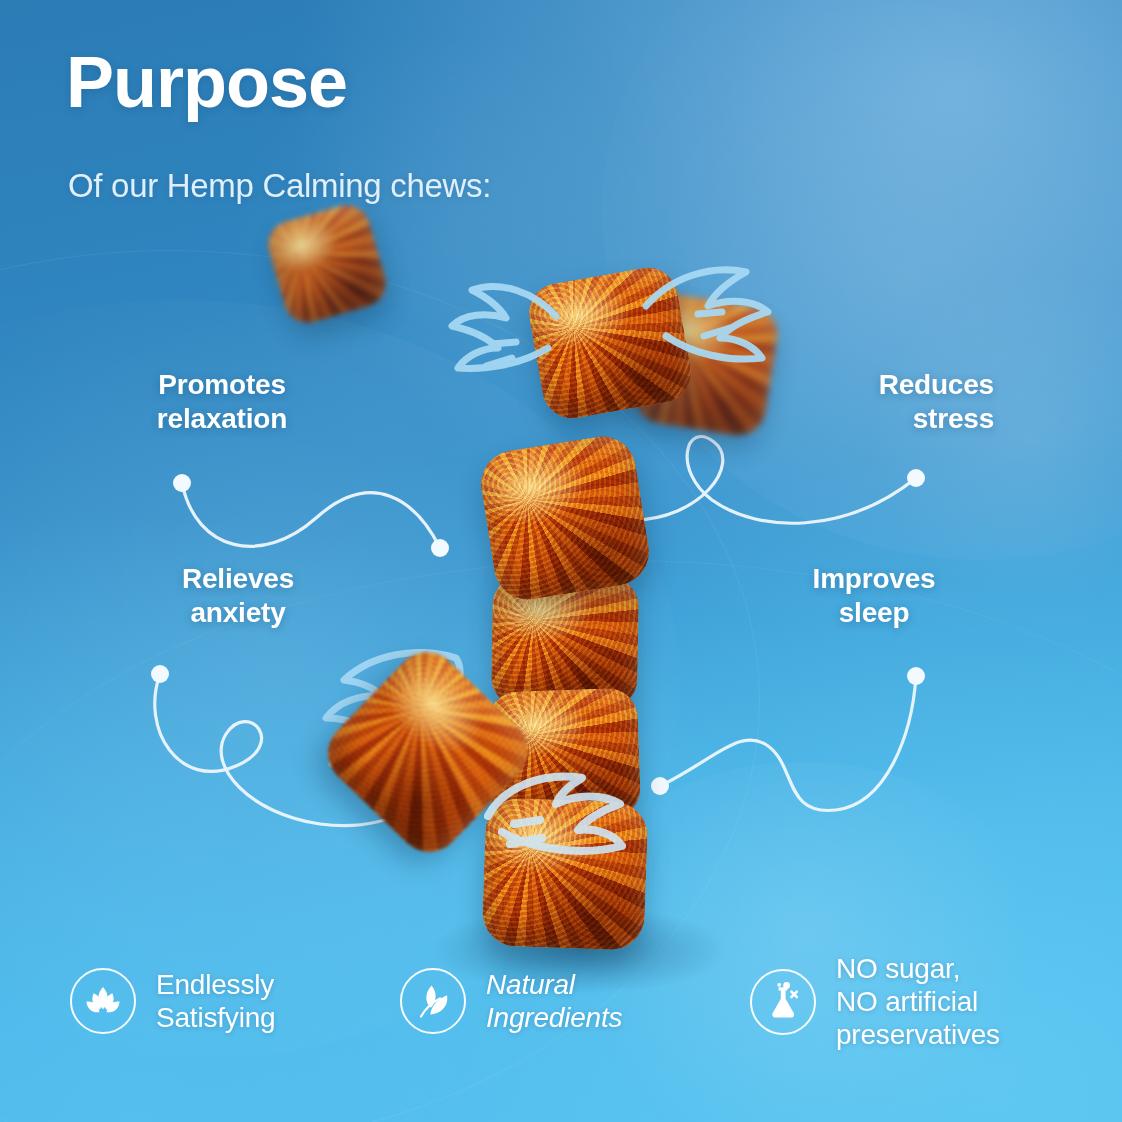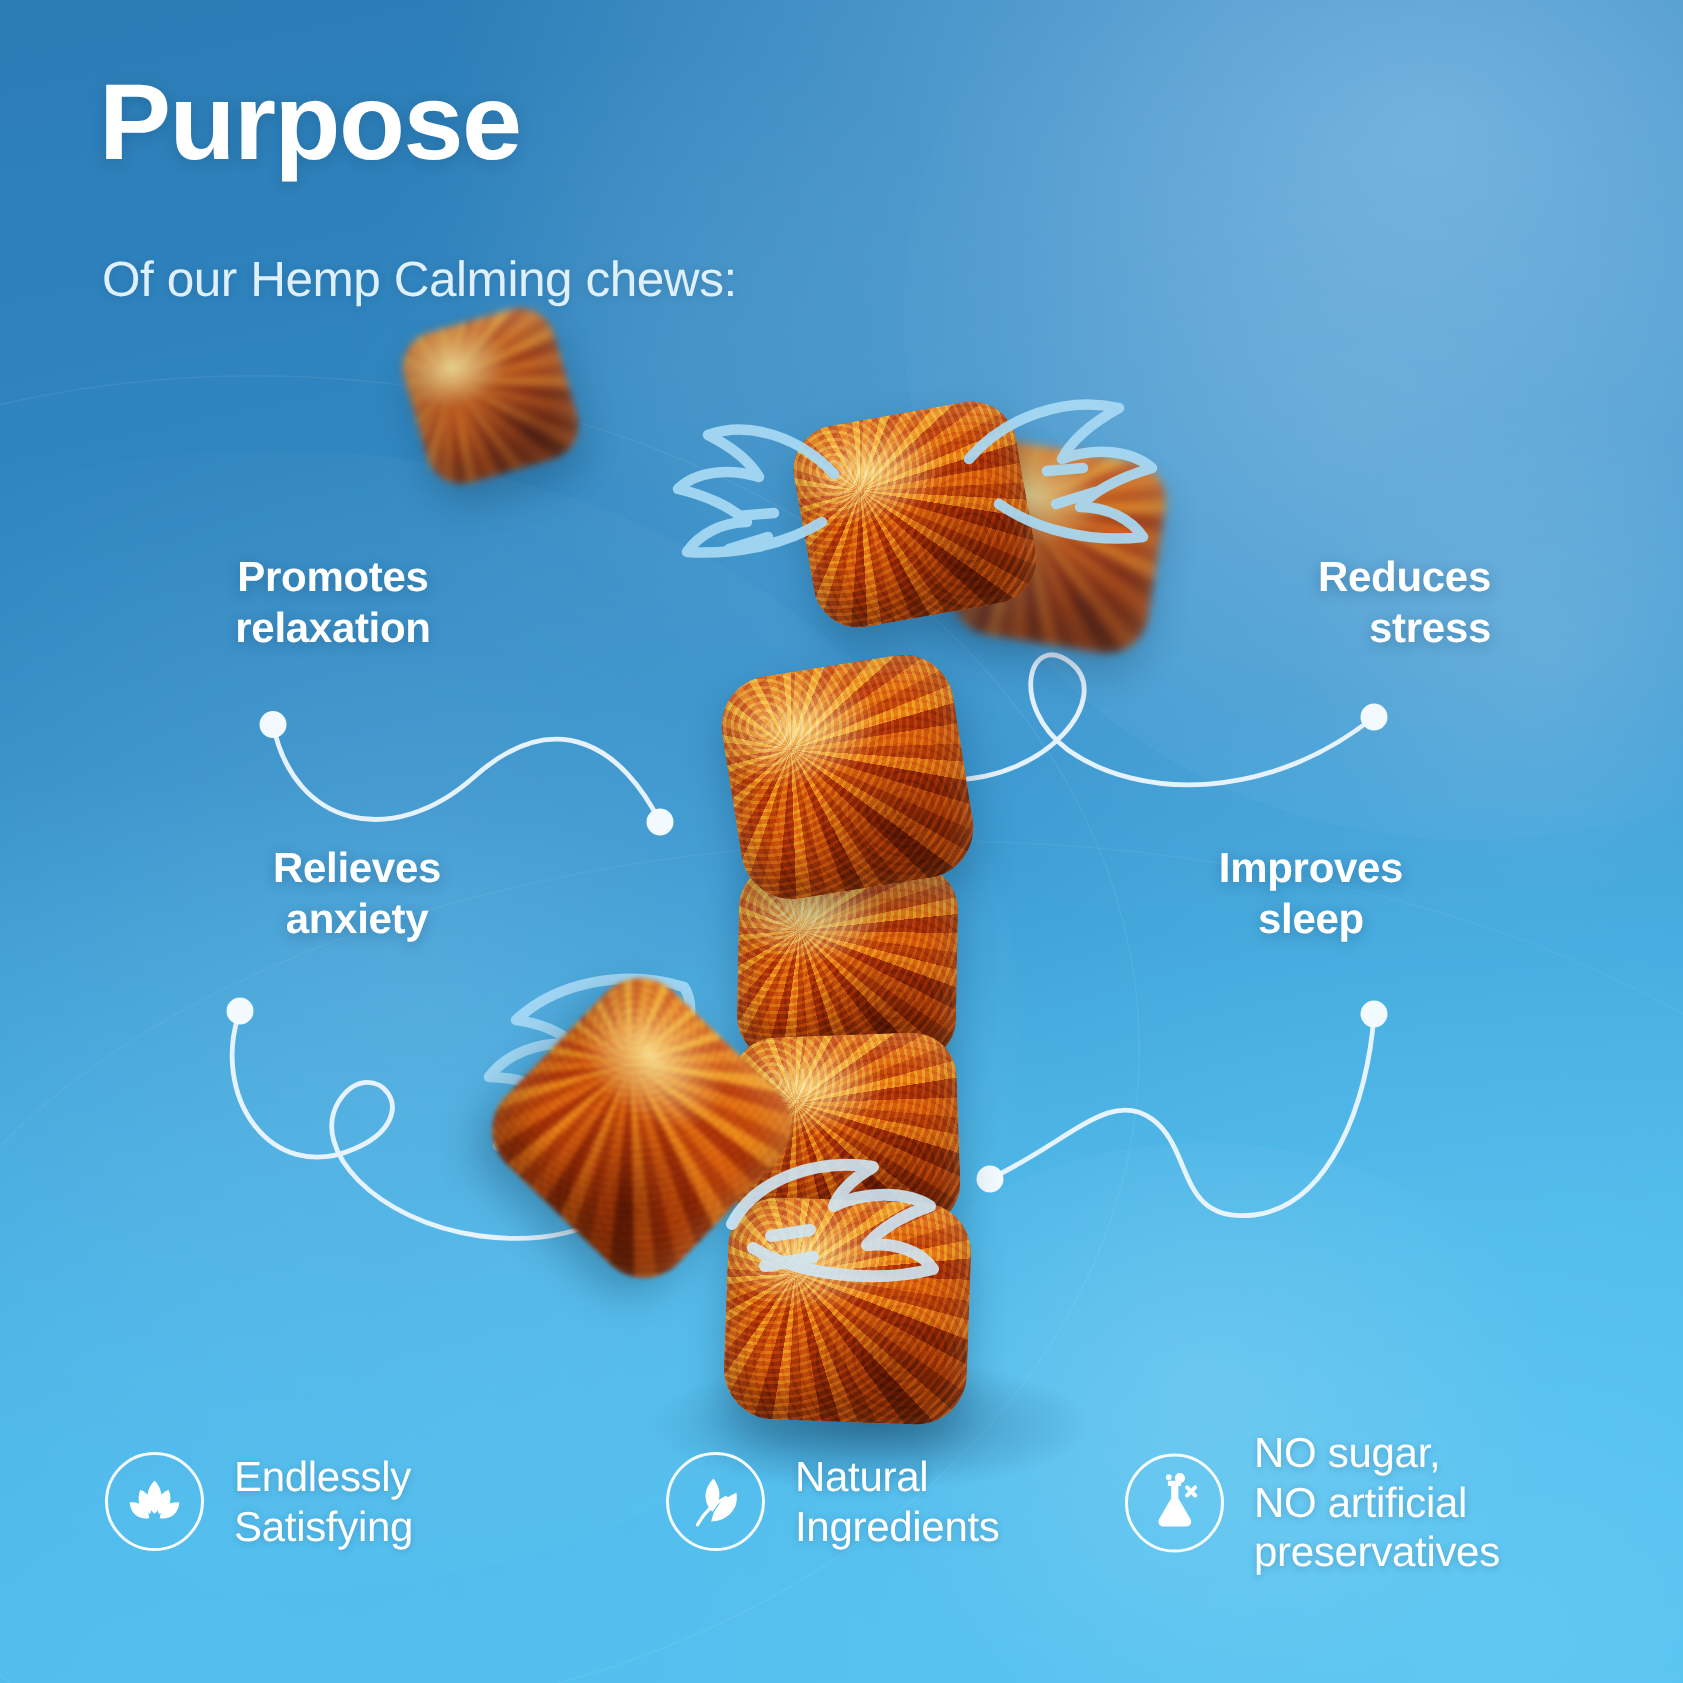--- a/index.html
+++ b/index.html
@@ -106,21 +106,21 @@
   
   .wings{position:absolute;pointer-events:none;}
   .w-upper{left:430px;top:250px;width:360px;height:190px;z-index:8;}
   .w-lower{left:268px;top:640px;width:230px;height:170px;z-index:6;}
   .w-stack{left:470px;top:760px;width:200px;height:130px;z-index:8;}
 
   
   .badges{position:absolute;left:0;right:0;bottom:42px;height:130px;z-index:9;}
   .badge{position:absolute;display:flex;align-items:center;gap:20px;}
   .badge-1{left:70px;top:18px;}
-  .badge-2{left:444px;top:18px;}
+  .badge-2{left:400px;top:18px;font-style:italic;}
   .badge-3{left:750px;top:2px;}
   .badge-circle{
     flex:0 0 auto;width:66px;height:66px;border-radius:50%;
     border:2.5px solid rgba(255,255,255,.95);
     display:flex;align-items:center;justify-content:center;
   }
   .badge-label{
     font-size:28px;line-height:1.18;font-weight:400;color:#ffffff;
     white-space:pre-line;letter-spacing:-.2px;
     text-shadow:0 1px 5px rgba(0,45,85,.22);

